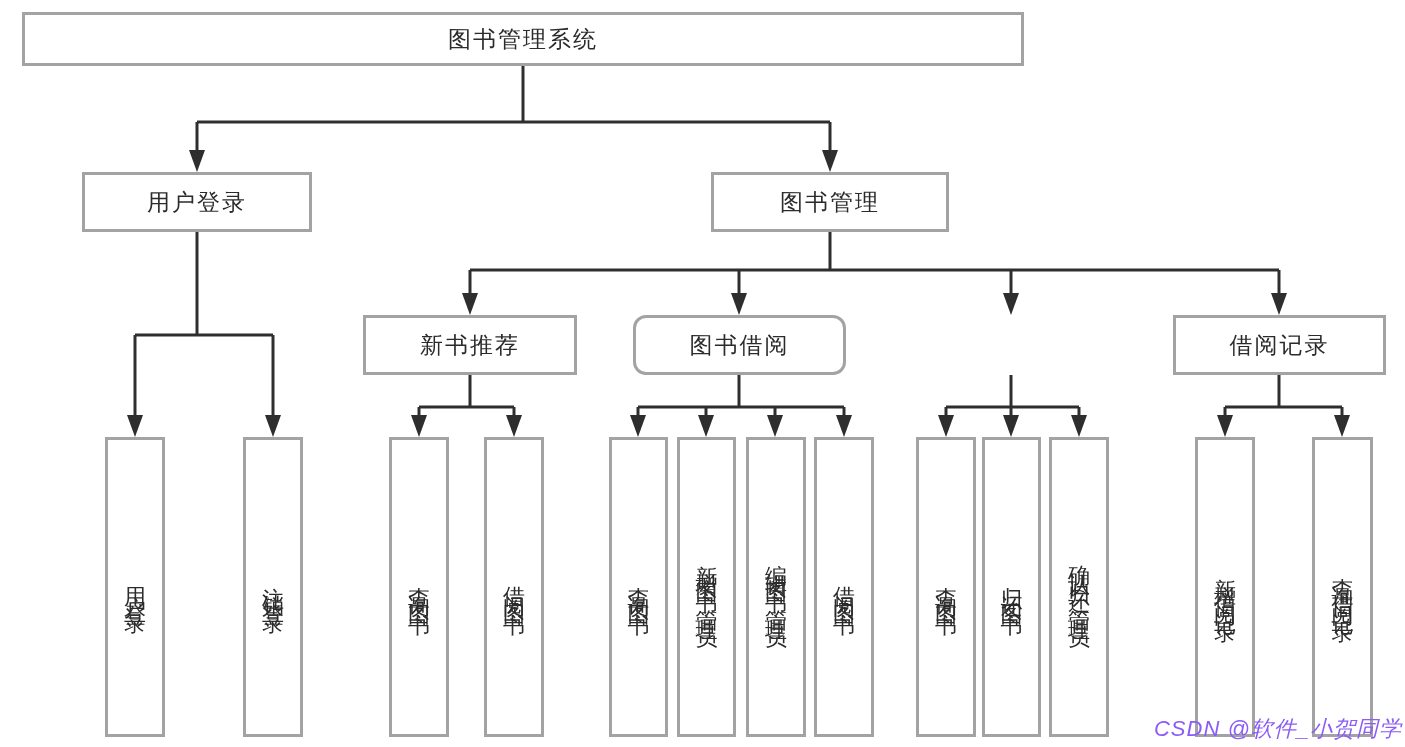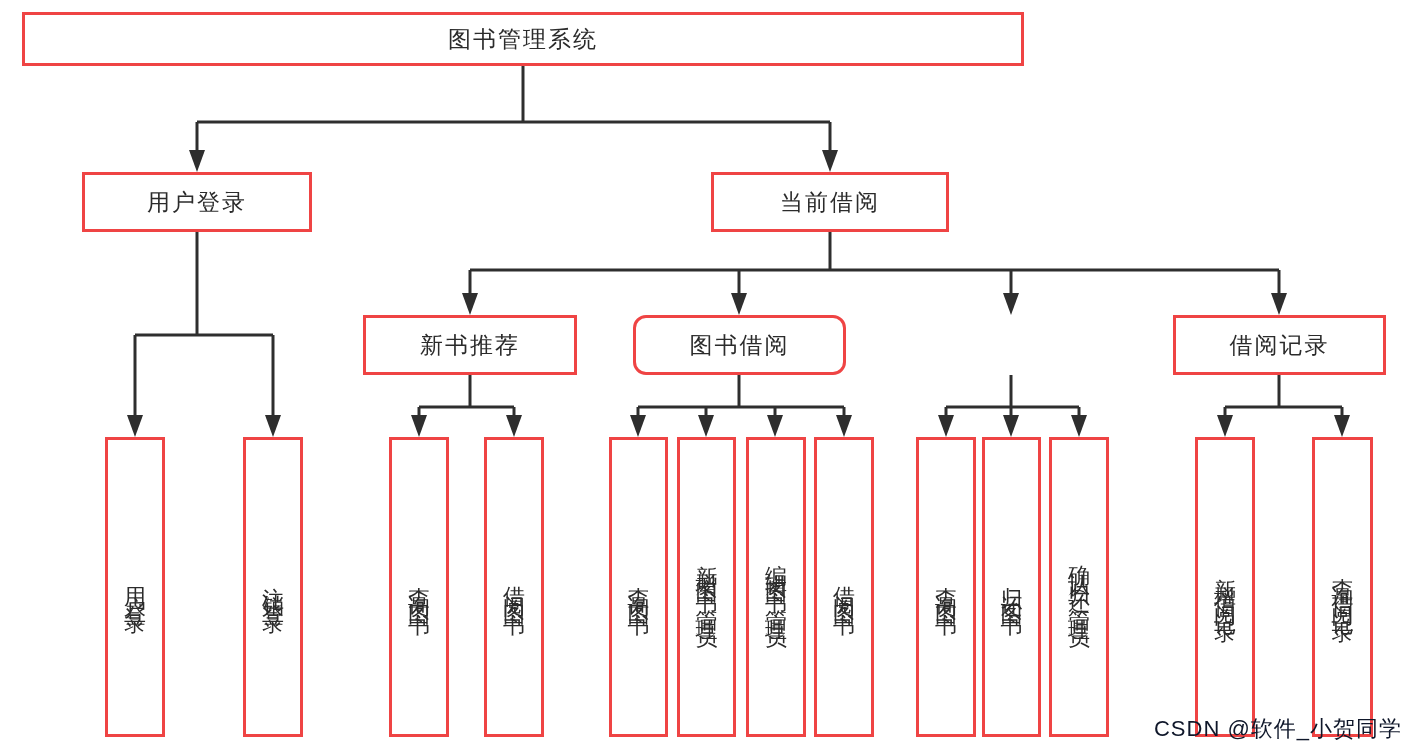--- a/index.html
+++ b/index.html
@@ -16,21 +16,21 @@
 
   #connectors {
     position: absolute;
     left: 0; top: 0;
     width: 1405px; height: 747px;
   }
 
   .node {
     position: absolute;
     background: #ffffff;
-    border: 3px solid #ef4444;
+    border: 3px solid #a3a3a3;
     display: flex;
     align-items: center;
     justify-content: center;
     color: #2b2b2b;
   }
 
   .h-node { font-size: 23px; letter-spacing: 2px; }
 
   .v-node span {
     writing-mode: vertical-rl;
@@ -39,23 +39,24 @@
     letter-spacing: 9px;
     line-height: 1.1;
     white-space: nowrap;
   }
 
   .watermark {
     position: absolute;
     right: 3px;
     bottom: 3px;
     font-size: 22px;
-    color: #0f172a;
+    color: #8b5cf6;
     letter-spacing: 1px;
     pointer-events: none;
+    font-style: italic;
   }
 </style>
 </head>
 <body>
 
 <div id="diagram">
 
   <svg id="connectors" viewBox="0 0 1405 747" xmlns="http://www.w3.org/2000/svg">
     <g stroke="#2e2e2e" stroke-width="3" fill="none">
 
@@ -130,21 +131,21 @@
   </svg>
 
   <div class="node h-node" style="left:22px; top:12px; width:1002px; height:54px;">
     <span>图书管理系统</span>
   </div>
 
   <div class="node h-node" style="left:82px; top:172px; width:230px; height:60px;">
     <span>用户登录</span>
   </div>
   <div class="node h-node" style="left:711px; top:172px; width:238px; height:60px;">
-    <span>当前借阅</span>
+    <span>图书管理</span>
   </div>
 
   <div class="node h-node" style="left:363px; top:315px; width:214px; height:60px;justify-content:center;">
     <span>新书推荐</span>
   </div>
   <div class="node h-node" style="left:633px; top:315px; width:213px; height:60px;border-radius:13px;">
     <span>图书借阅</span>
   </div>
   <div class="node h-node" style="left:1173px; top:315px; width:213px; height:60px;">
     <span>借阅记录</span>

